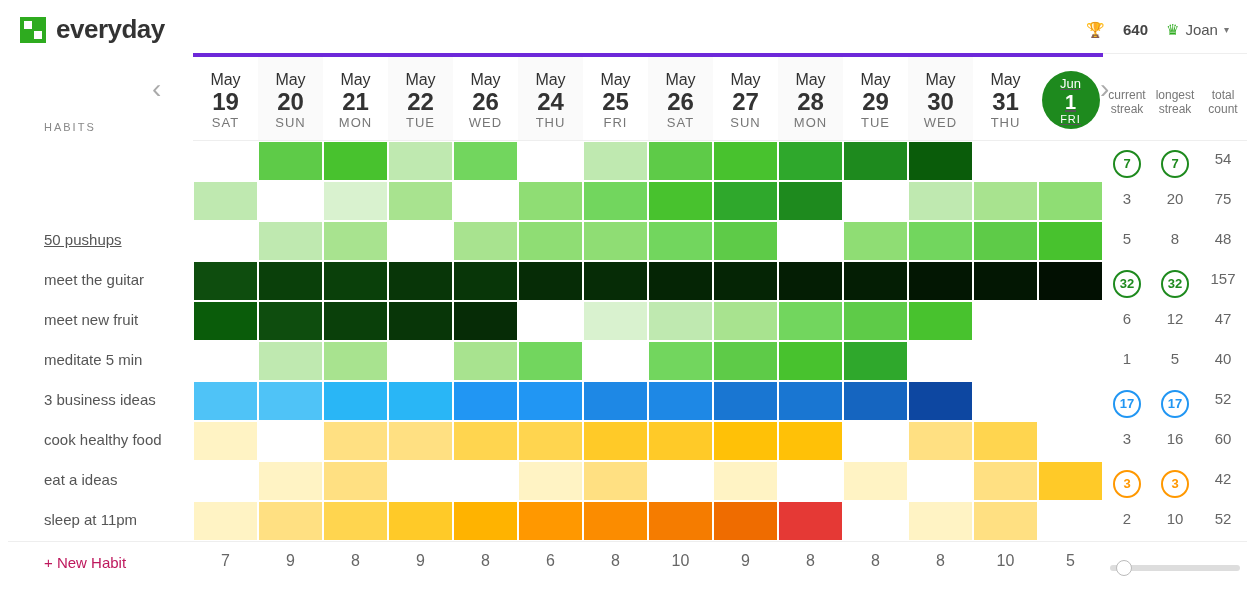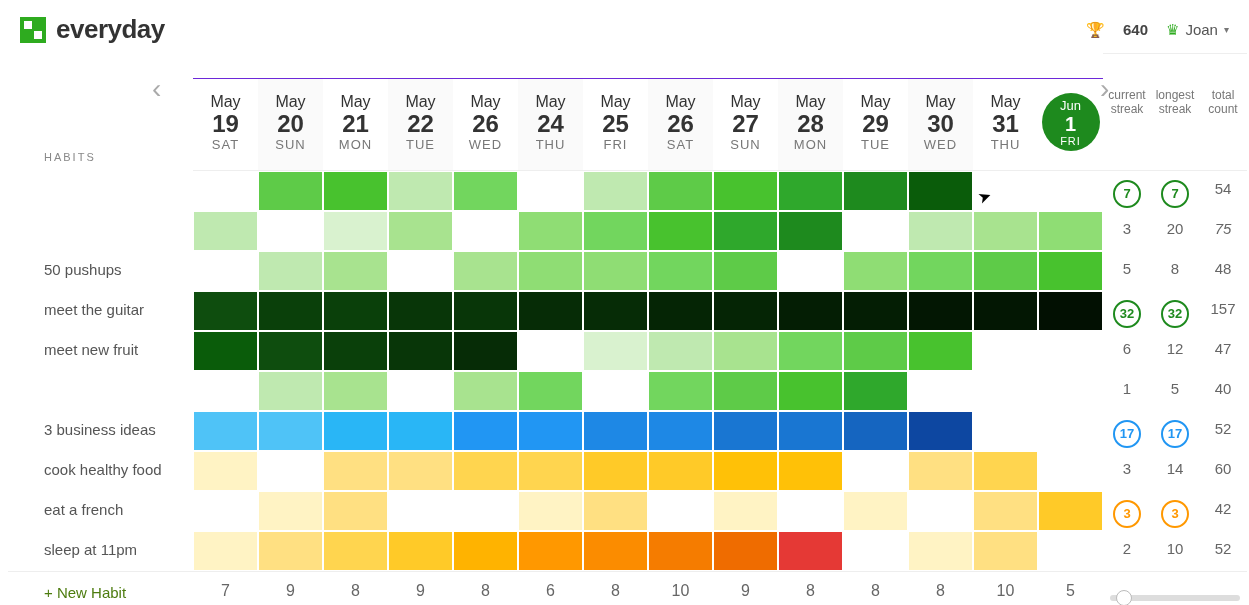--- a/index.html
+++ b/index.html
@@ -26,21 +26,21 @@
     margin-left: 8px;
     position: relative;
   }
 
   
   .habits-label { grid-column: 1; grid-row: 2; font-size: 11px; letter-spacing: 2px; color: #888; padding-left: 36px; align-self: end; padding-bottom: 8px; }
   .nav-left, .nav-right { position: absolute; font-size: 28px; color: #aaa; cursor: pointer; user-select: none; }
   .nav-left { left: 152px; top: 20px; }
   .nav-right { left: 1100px; top: 20px; }
 
-  .datecell { grid-row: 1 / span 2; text-align: center; padding: 14px 0 18px 0; border-top: 1px solid #6d28d9; border-bottom: 1px solid #eee; position: relative; margin-top: 25px; }
+  .datecell { grid-row: 1 / span 2; text-align: center; padding: 14px 0 10px 0; border-top: 4px solid #6d28d9; border-bottom: 1px solid #eee; position: relative; }
   .datecell.alt { background: #fafafa; }
   .datecell .month { font-size: 16px; color: #333; }
   .datecell .day { font-size: 24px; font-weight: 600; color: #333; line-height: 1.1; }
   .datecell .dow { font-size: 13px; color: #777; letter-spacing: 1px; }
   .today { background: none !important; }
   .today .circle { width: 58px; height: 58px; border-radius: 50%; background: #1e8a1e; margin: 0 auto; display: flex; flex-direction: column; justify-content: center; color: #fff; }
   .today .month, .today .day, .today .dow { color: #fff; }
   .today .month { font-size: 13px; }
   .today .day { font-size: 20px; }
   .today .dow { font-size: 11px; }
@@ -49,21 +49,21 @@
 
   .stathdr { grid-row: 1 / span 2; font-size: 12px; color: #777; text-align: center; padding-top: 34px; line-height: 1.2; border-top: 1px solid #eee; border-bottom: 1px solid #eee; }
 
   
   .habit-name { padding: 10px 10px 10px 36px; font-size: 15px; color: #555; white-space: nowrap; }
   .cell { height: 40px; border: 1px solid #fff; }
   .stat { text-align: center; font-size: 15px; color: #666; padding-top: 9px; }
   .stat .ring { display:inline-block; width: 28px; height: 28px; border: 2px solid; border-radius: 50%; line-height: 24px; font-weight: 600; font-size: 13px; }
 
   
-  .new-habit { padding: 12px 10px 12px 36px; font-size: 15px; color: #4d7c0f; cursor: pointer; }
+  .new-habit { padding: 12px 10px 12px 36px; font-size: 15px; color: #be185d; cursor: pointer; }
   .daytotal { text-align: center; font-size: 16px; color: #666; padding-top: 10px; }
   .slider-wrap { grid-column: 16 / span 3; display:flex; align-items:center; justify-content:center; padding-top:10px; }
   .slider { width: 130px; appearance: none; height: 6px; border-radius: 3px; background: #ddd; outline: none; }
   .slider::-webkit-slider-thumb { appearance: none; width: 16px; height: 16px; border-radius: 50%; background: #fff; border: 1px solid #bbb; }
 
   .grid-border-top { border-top: 1px solid #eee; }
 </style>
 </head>
 <body>
 
@@ -148,21 +148,21 @@
       <div class="datecell alt" style="grid-area: 1 / 13 / span 2;">
         <div class="month">May</div>
         <div class="day">30</div>
         <div class="dow">WED</div>
       </div>
       <div class="datecell" style="grid-area: 1 / 14 / span 2;">
         <div class="month">May</div>
         <div class="day">31</div>
         <div class="dow">THU</div>
       </div>
-      <div class="datecell alt today" style="grid-area: 1 / 15 / span 2;">
+      <div class="datecell alt today" style="grid-area: 1 / 15 / span 2; text-decoration: underline;">
         <div class="circle">
           <div class="month">Jun</div>
           <div class="day">1</div>
           <div class="dow">FRI</div>
         </div>
       </div>
       <div class="stathdr" style="grid-area: 1 / 16 / span 2;">current<br>streak</div>
       <div class="stathdr" style="grid-area: 1 / 17 / span 2;">longest<br>streak</div>
       <div class="stathdr" style="grid-area: 1 / 18 / span 2;">total<br>count</div>
       <div class="cell" style="grid-area: 3 / 2;"></div>
@@ -191,22 +191,22 @@
       <div class="cell" style="grid-area: 4 / 8; background: rgb(114, 214, 94);"></div>
       <div class="cell" style="grid-area: 4 / 9; background: rgb(72, 194, 46);"></div>
       <div class="cell" style="grid-area: 4 / 10; background: rgb(47, 168, 44);"></div>
       <div class="cell" style="grid-area: 4 / 11; background: rgb(30, 138, 30);"></div>
       <div class="cell" style="grid-area: 4 / 12;"></div>
       <div class="cell" style="grid-area: 4 / 13; background: rgb(191, 233, 176);"></div>
       <div class="cell" style="grid-area: 4 / 14; background: rgb(168, 227, 143);"></div>
       <div class="cell" style="grid-area: 4 / 15; background: rgb(143, 221, 116);"></div>
       <div class="stat" style="grid-area: 4 / 16;">3</div>
       <div class="stat" style="grid-area: 4 / 17;">20</div>
-      <div class="stat" style="grid-area: 4 / 18; font-style: italic;">75</div>
-      <div class="habit-name" style="grid-area: 5 / 1;">50 pushups</div>
+      <div class="stat" style="grid-area: 4 / 18;">75</div>
+      <div class="habit-name" style="grid-area: 5 / 1; text-decoration: underline;">50 pushups</div>
       <div class="cell" style="grid-area: 5 / 2;"></div>
       <div class="cell" style="grid-area: 5 / 3; background: rgb(191, 233, 176);"></div>
       <div class="cell" style="grid-area: 5 / 4; background: rgb(168, 227, 143);"></div>
       <div class="cell" style="grid-area: 5 / 5;"></div>
       <div class="cell" style="grid-area: 5 / 6; background: rgb(168, 227, 143);"></div>
       <div class="cell" style="grid-area: 5 / 7; background: rgb(143, 221, 116);"></div>
       <div class="cell" style="grid-area: 5 / 8; background: rgb(143, 221, 116);"></div>
       <div class="cell" style="grid-area: 5 / 9; background: rgb(114, 214, 94);"></div>
       <div class="cell" style="grid-area: 5 / 10; background: rgb(94, 203, 72);"></div>
       <div class="cell" style="grid-area: 5 / 11;"></div>
@@ -246,20 +246,21 @@
       <div class="cell" style="grid-area: 7 / 9; background: rgb(191, 233, 176);"></div>
       <div class="cell" style="grid-area: 7 / 10; background: rgb(168, 227, 143);"></div>
       <div class="cell" style="grid-area: 7 / 11; background: rgb(114, 214, 94);"></div>
       <div class="cell" style="grid-area: 7 / 12; background: rgb(94, 203, 72);"></div>
       <div class="cell" style="grid-area: 7 / 13; background: rgb(72, 194, 46);"></div>
       <div class="cell" style="grid-area: 7 / 14;"></div>
       <div class="cell" style="grid-area: 7 / 15;"></div>
       <div class="stat" style="grid-area: 7 / 16;">6</div>
       <div class="stat" style="grid-area: 7 / 17;">12</div>
       <div class="stat" style="grid-area: 7 / 18;">47</div>
+      <div class="habit-name" style="grid-area: 8 / 1;">meditate 5 min</div>
       <div class="cell" style="grid-area: 8 / 2;"></div>
       <div class="cell" style="grid-area: 8 / 3; background: rgb(191, 233, 176);"></div>
       <div class="cell" style="grid-area: 8 / 4; background: rgb(168, 227, 143);"></div>
       <div class="cell" style="grid-area: 8 / 5;"></div>
       <div class="cell" style="grid-area: 8 / 6; background: rgb(168, 227, 143);"></div>
       <div class="cell" style="grid-area: 8 / 7; background: rgb(114, 214, 94);"></div>
       <div class="cell" style="grid-area: 8 / 8;"></div>
       <div class="cell" style="grid-area: 8 / 9; background: rgb(114, 214, 94);"></div>
       <div class="cell" style="grid-area: 8 / 10; background: rgb(94, 203, 72);"></div>
       <div class="cell" style="grid-area: 8 / 11; background: rgb(72, 194, 46);"></div>
@@ -297,23 +298,23 @@
       <div class="cell" style="grid-area: 10 / 7; background: rgb(255, 213, 79);"></div>
       <div class="cell" style="grid-area: 10 / 8; background: rgb(255, 202, 40);"></div>
       <div class="cell" style="grid-area: 10 / 9; background: rgb(255, 202, 40);"></div>
       <div class="cell" style="grid-area: 10 / 10; background: rgb(255, 193, 7);"></div>
       <div class="cell" style="grid-area: 10 / 11; background: rgb(255, 193, 7);"></div>
       <div class="cell" style="grid-area: 10 / 12;"></div>
       <div class="cell" style="grid-area: 10 / 13; background: rgb(255, 224, 130);"></div>
       <div class="cell" style="grid-area: 10 / 14; background: rgb(255, 213, 79);"></div>
       <div class="cell" style="grid-area: 10 / 15;"></div>
       <div class="stat" style="grid-area: 10 / 16;">3</div>
-      <div class="stat" style="grid-area: 10 / 17;">14</div>
+      <div class="stat" style="grid-area: 10 / 17;">16</div>
       <div class="stat" style="grid-area: 10 / 18;">60</div>
-      <div class="habit-name" style="grid-area: 11 / 1;">eat a french</div>
+      <div class="habit-name" style="grid-area: 11 / 1;">eat a ideas</div>
       <div class="cell" style="grid-area: 11 / 2;"></div>
       <div class="cell" style="grid-area: 11 / 3; background: rgb(255, 243, 196);"></div>
       <div class="cell" style="grid-area: 11 / 4; background: rgb(255, 224, 130);"></div>
       <div class="cell" style="grid-area: 11 / 5;"></div>
       <div class="cell" style="grid-area: 11 / 6;"></div>
       <div class="cell" style="grid-area: 11 / 7; background: rgb(255, 243, 196);"></div>
       <div class="cell" style="grid-area: 11 / 8; background: rgb(255, 224, 130);"></div>
       <div class="cell" style="grid-area: 11 / 9;"></div>
       <div class="cell" style="grid-area: 11 / 10; background: rgb(255, 243, 196);"></div>
       <div class="cell" style="grid-area: 11 / 11;"></div>

